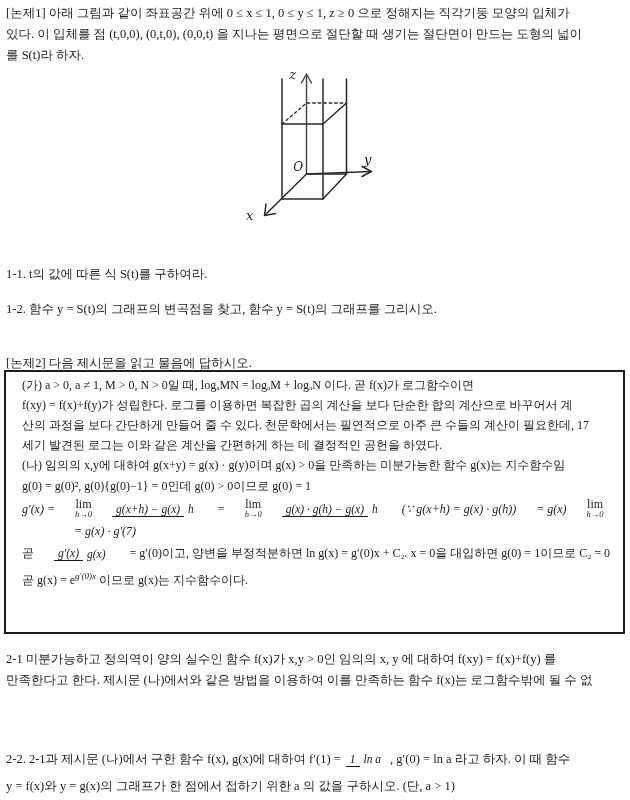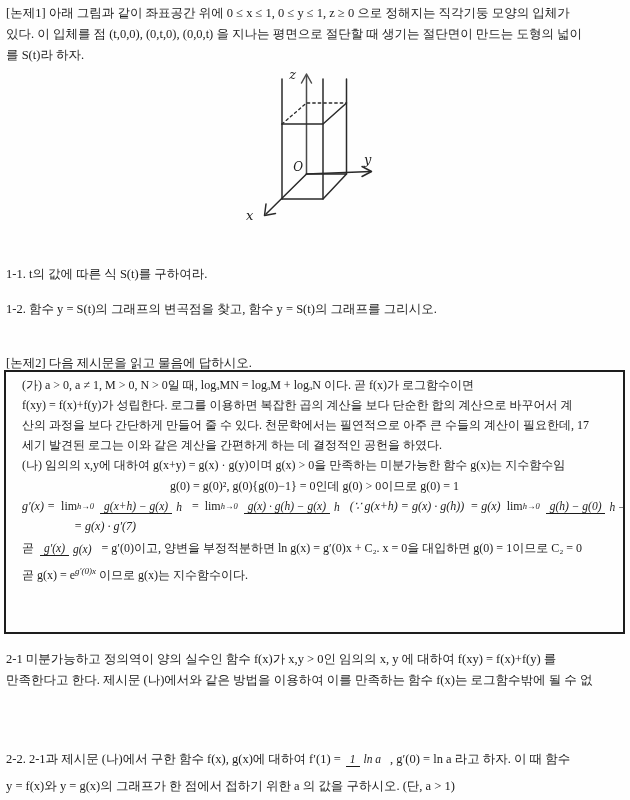--- a/index.html
+++ b/index.html
@@ -14,35 +14,35 @@
   .p1{left:6px;top:3px;width:620px;}
   .fig{left:245px;top:64px;}
   .q11{left:6px;top:264px;width:620px;}
   .q12{left:6px;top:299px;width:620px;}
   .p2head{left:6px;top:353px;width:620px;}
   .box{
     left:4px;top:370px;width:621px;height:264px;box-sizing:border-box;
     border:2px solid #1d1d1d;padding:3px 16px;font-size:12px;overflow:hidden;
   }
   .box .line{line-height:20px;}
-  .eqcenter{text-align:center;line-height:20px;margin-top:1px;white-space:nowrap;}
-  .eqrow{display:flex;align-items:center;gap:6px;white-space:nowrap;}
+  .eqcenter{line-height:20px;margin-top:1px;white-space:nowrap;}
+  .eqrow{display:flex;align-items:center;gap:20px;white-space:nowrap;}
   .deriv{margin-top:3px;}
   .indent{margin:2px 0 0 52px;line-height:20px;white-space:nowrap;}
   .integ{margin-top:4px;}
   .concl{margin-top:4px;line-height:20px;white-space:nowrap;}
   .q21{left:6px;top:649px;width:620px;}
   .q22{left:6px;top:743px;width:620px;}
   .q22row{display:flex;align-items:center;gap:5px;white-space:nowrap;height:32px;}
   .q22 .line2{line-height:22px;}
   .mi{font-style:italic;}
   .frac{display:inline-flex;flex-direction:row;align-items:center;vertical-align:middle;font-style:italic;}
   .frac .num{padding:0 4px;border-bottom:1.2px solid #1b1b1b;line-height:14px;font-size:11.5px;}
   .frac .den{padding:0 4px;line-height:14px;font-size:11.5px;}
-  .lim{display:inline-flex;flex-direction:row;align-items:center;}
+  .lim{display:inline-flex;flex-direction:column;align-items:center;}
   .lim .top{line-height:11px;font-size:12px;}
   .lim .sub{font-size:8.5px;line-height:9px;font-style:italic;}
   sup.e{font-size:9px;font-style:italic;vertical-align:super;text-align:center;}
 </style>
 </head>
 <body>
 
 <div class="page">
 
   <div class="abs p1">

